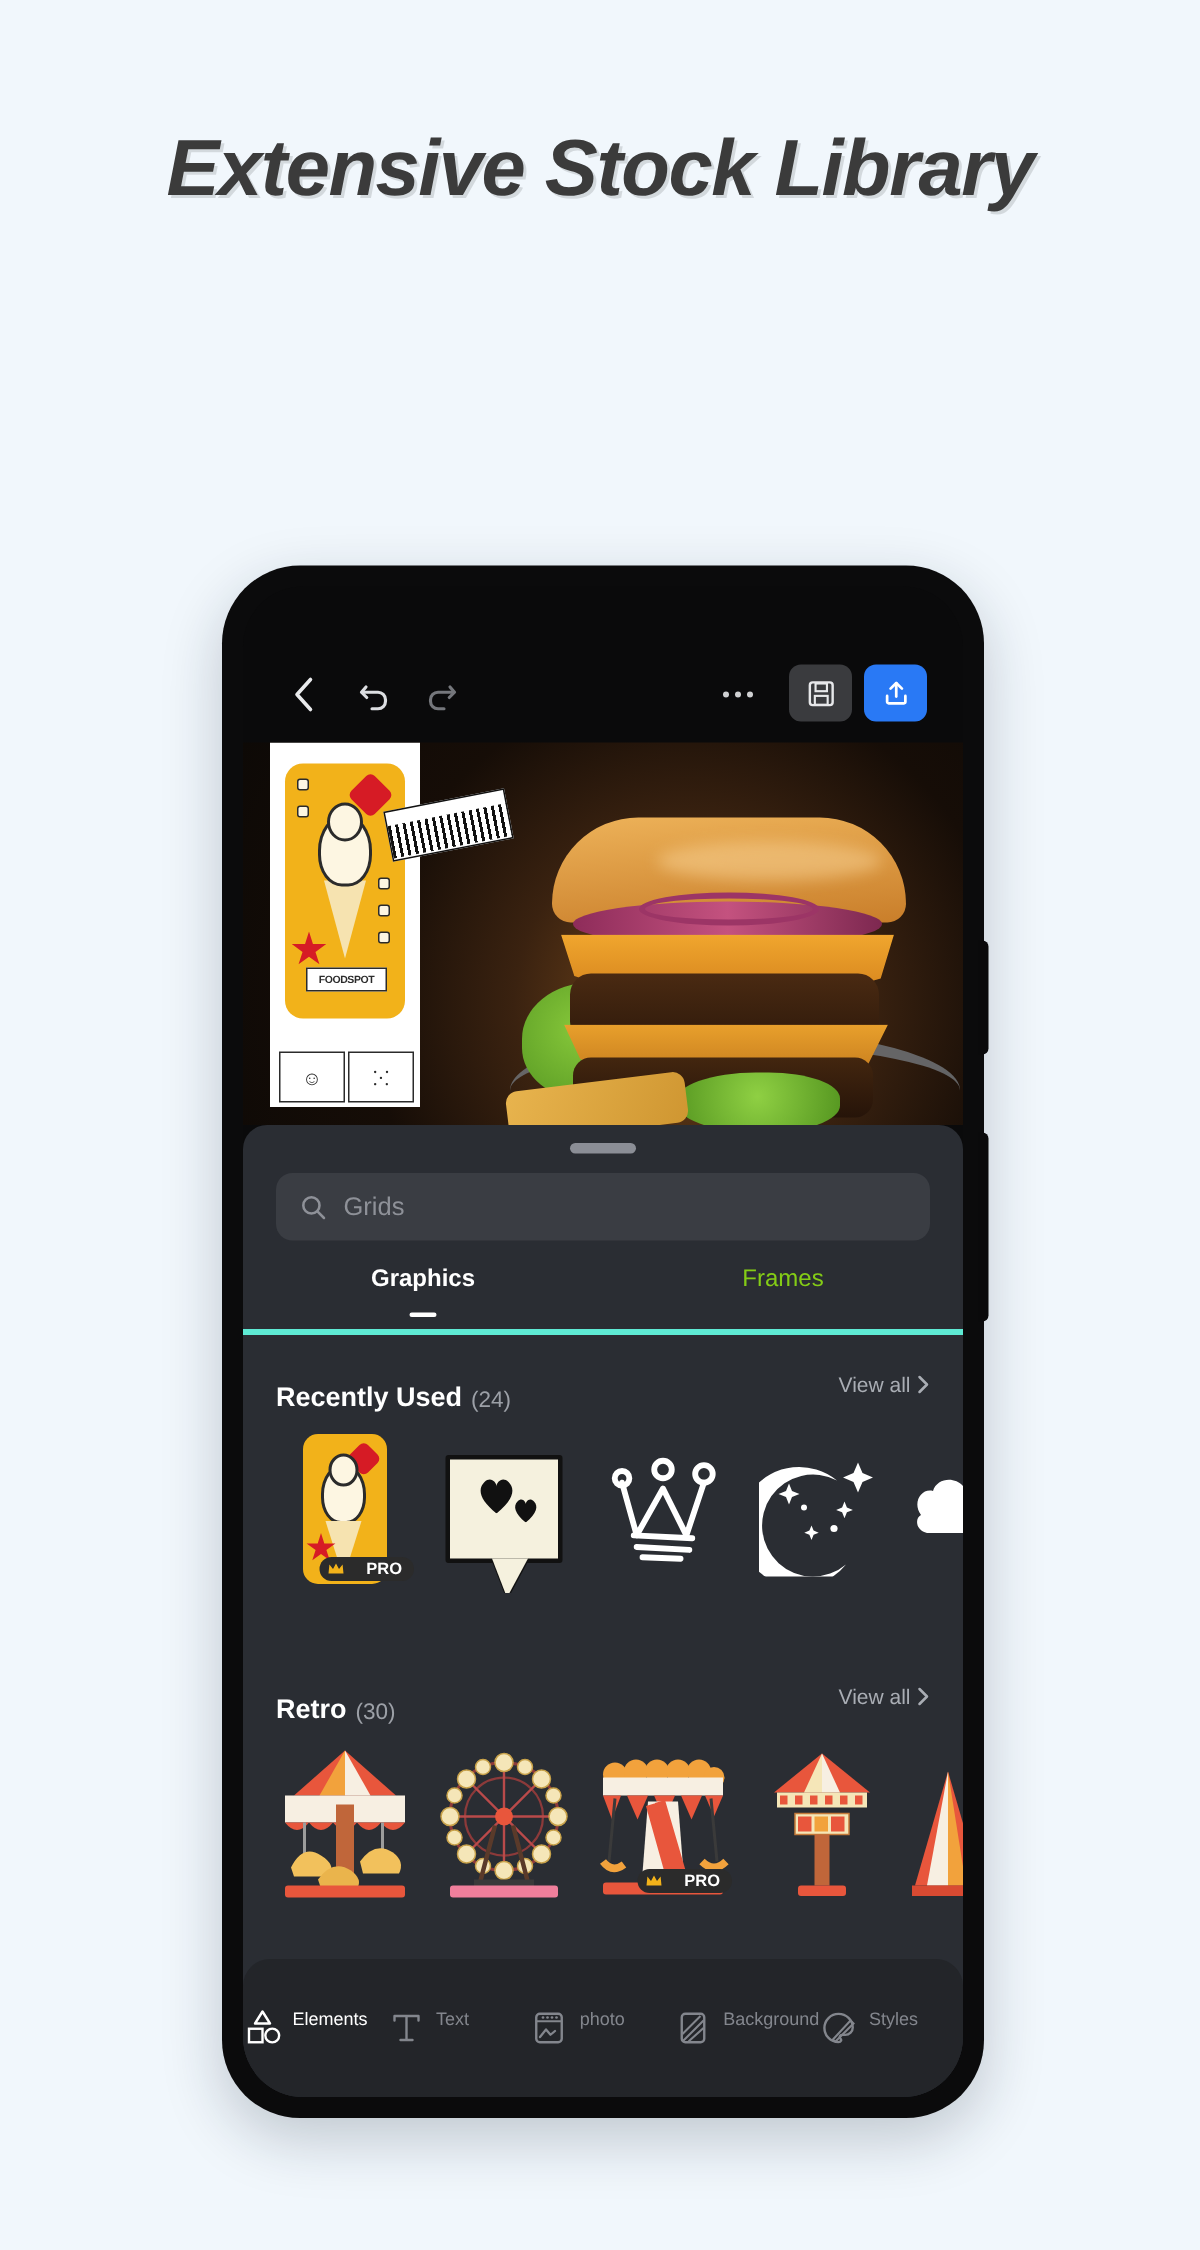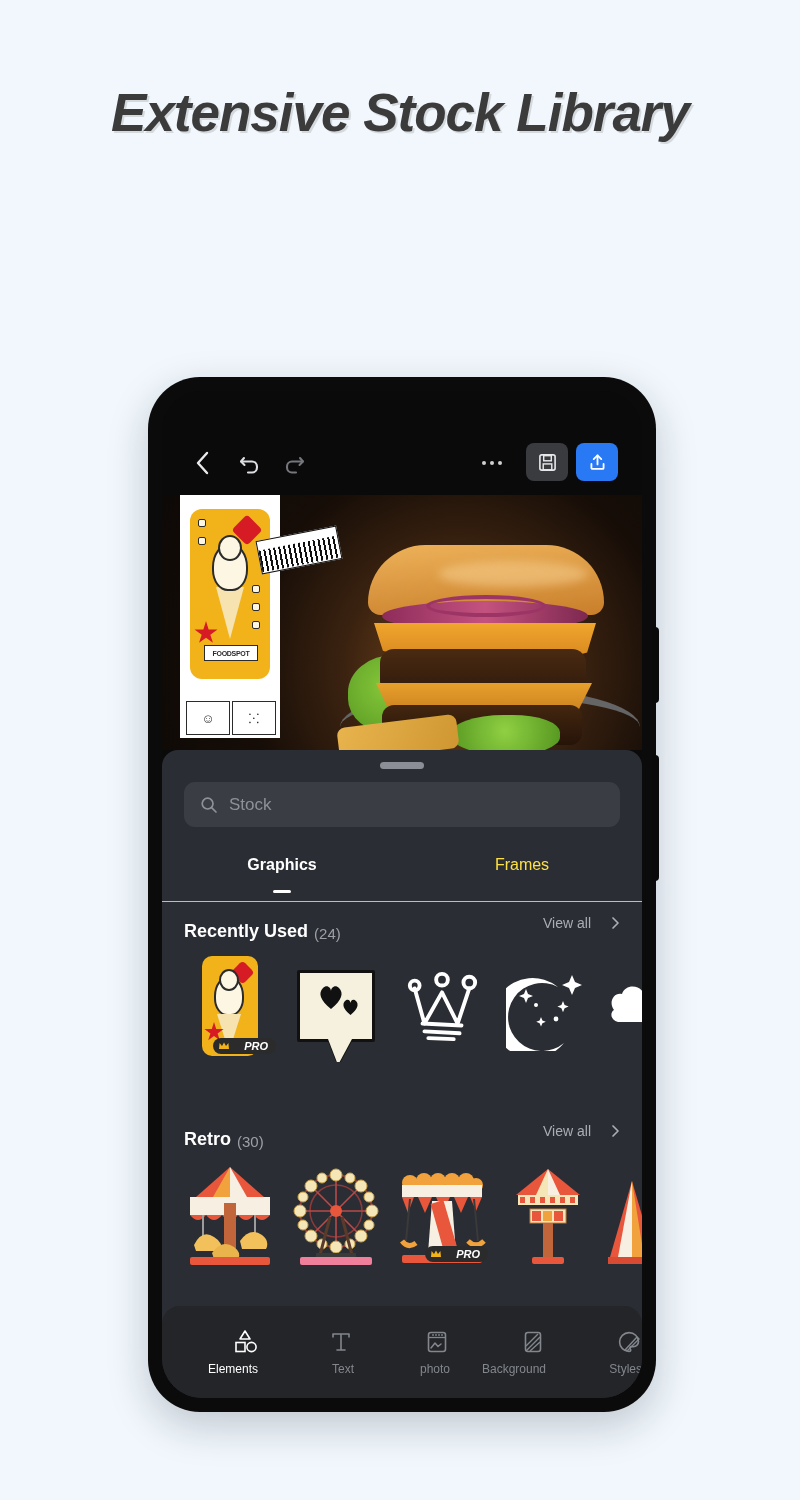--- a/index.html
+++ b/index.html
@@ -219,60 +219,60 @@
     width:44px; height:7px; border-radius:4px; background:#8b8e96;
   }
   .search-bar {
     position:absolute; left:22px; top:32px; width:436px; height:45px;
     background:#3a3d43; border-radius:11px;
     display:flex; align-items:center; padding:0 16px; gap:11px;
   }
   .search-ph { font-size:17px; color:#8e9198; }
 
   .tabs {
-    position:absolute; left:0; top:100px; width:480px; height:52px;
-    display:flex; border-bottom:1px solid #5eead4;
+    position:absolute; left:0; top:88px; width:480px; height:52px;
+    display:flex; border-bottom:4px solid #5eead4;
   }
   .tab {
-    flex:1; text-align:center; font-size:16px; color:#fde047;
+    flex:1; text-align:center; font-size:16px; color:#84cc16;
     position:relative; padding-top:6px;
   }
   .tab.active { color:#ffffff; font-weight:600; }
   .tab.active::after {
     content:""; position:absolute; left:50%; transform:translateX(-50%);
     bottom:8px; width:18px; height:3px; border-radius:2px; background:#ffffff;
   }
 
   .section { position:absolute; left:0; width:480px; }
   .sec-recent { top:158px; }
   .sec-retro  { top:366px; }
   .sec-head {
     position:relative; height:34px; padding:0 22px;
     display:flex; align-items:flex-end;
   }
   .sec-title { font-size:18px; font-weight:bold; color:#ffffff; }
   .sec-count { font-size:15px; color:#9ca0a7; margin-left:6px; }
   .view-all {
     position:absolute; right:22px; top:7px;
-    font-size:14px; color:#a9adb4; display:flex; align-items:center; gap:20px;
+    font-size:14px; color:#a9adb4; display:flex; align-items:center; gap:4px;
   }
   .row {
     display:flex; gap:14px; padding:10px 0 0 22px; overflow:hidden;
     height:120px;
   }
   .thumb {
     position:relative; width:92px; height:108px; flex:0 0 auto;
     display:flex; align-items:center; justify-content:center;
   }
   .pro-badge {
     position:absolute; right:0px; bottom:6px;
     background:#2b2b2b; border-radius:11px;
     padding:2px 8px 2px 5px;
     display:flex; align-items:center; gap:14px;
-    font-size:11px; font-weight:bold; color:#ffffff;font-style:italic;
+    font-size:11px; font-weight:bold; color:#ffffff;
   }
 
   
   .t-ice {
     width:56px; height:100px; background:#f2b21a; border-radius:10px;
     position:relative;
   }
   .t-ice .swirl { left:12px; top:20px; width:30px; height:40px; }
   .t-ice .swirl2 { left:17px; top:13px; width:20px; height:22px; }
   .t-ice .cone-tri { left:15px; top:58px; border-left-width:12px; border-right-width:12px; border-top-width:38px; }
@@ -307,21 +307,21 @@
   
   .t-carousel, .t-ferris, .t-swing, .t-pole, .t-tent { width:92px; height:106px; }
 
   
   .bottom-nav {
     position:absolute; left:0; bottom:0; width:480px; height:92px;
     background:#232529; border-radius:18px 18px 0 0;
     display:flex; align-items:center;
   }
   .nav-item {
-    flex:1; display:flex; flex-direction:column; align-items:flex-end; gap:7px;
+    flex:1; display:flex; flex-direction:row; align-items:flex-start; gap:7px;
     color:#83868d; font-size:12px;
   }
   .nav-item.active { color:#ffffff; }
   .nav-ico { width:26px; height:26px; display:flex; align-items:center; justify-content:center; }
 </style>
 </head>
 <body>
 
 <div class="page">
 
@@ -414,21 +414,21 @@
       </div>
 
       <div class="sheet">
         <div class="handle"></div>
 
         <div class="search-bar">
           <svg width="18" height="18" viewBox="0 0 18 18">
             <circle cx="7.6" cy="7.6" r="5.4" stroke="#8e9198" stroke-width="1.7" fill="none"></circle>
             <path d="M11.6 11.6 L16 16" stroke="#8e9198" stroke-width="1.7" stroke-linecap="round"></path>
           </svg>
-          <span class="search-ph">Stock</span>
+          <span class="search-ph">Grids</span>
         </div>
 
         <div class="tabs">
           <div class="tab active">Graphics</div>
           <div class="tab">Frames</div>
         </div>
 
         <div class="section sec-recent">
           <div class="sec-head">
             <span class="sec-title">Recently Used</span>

